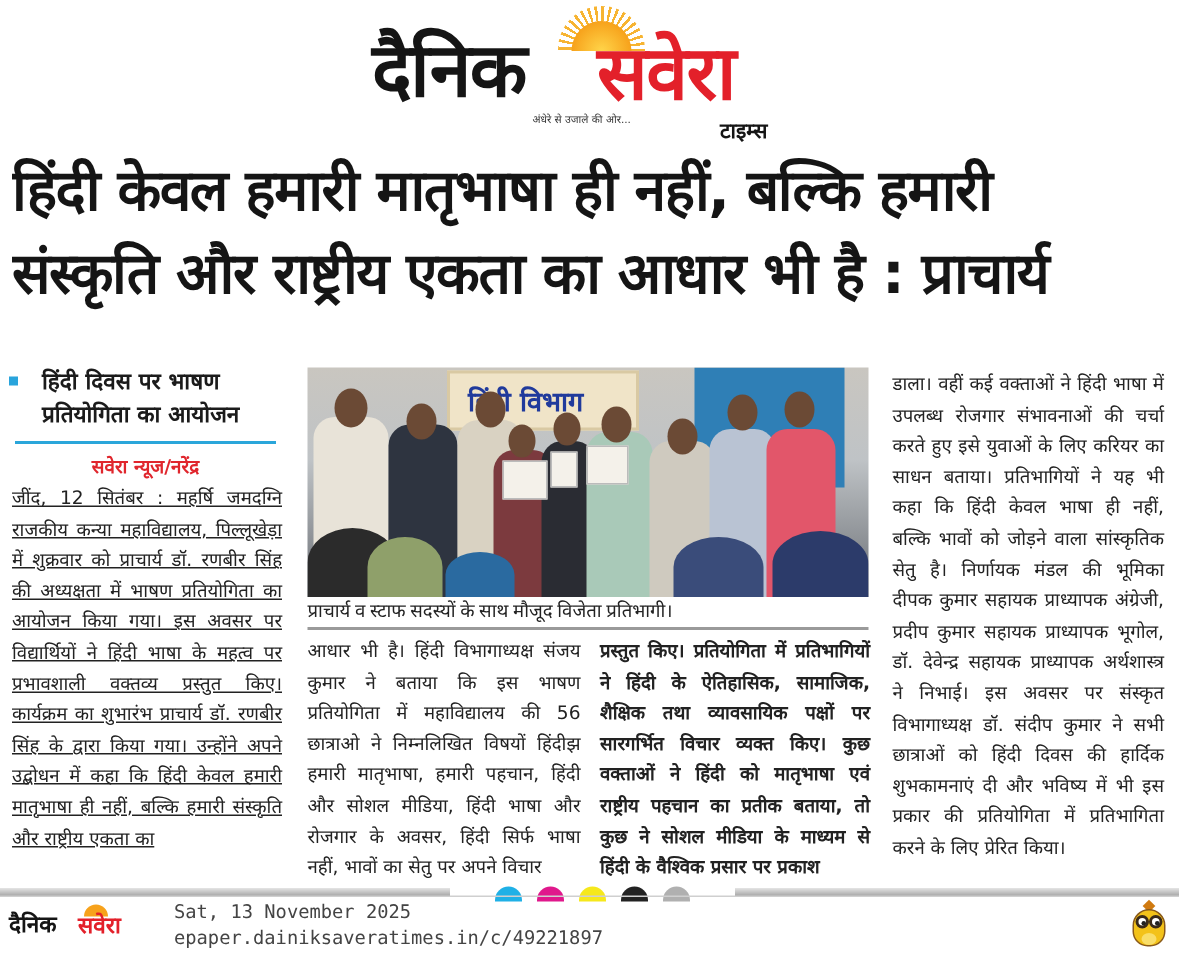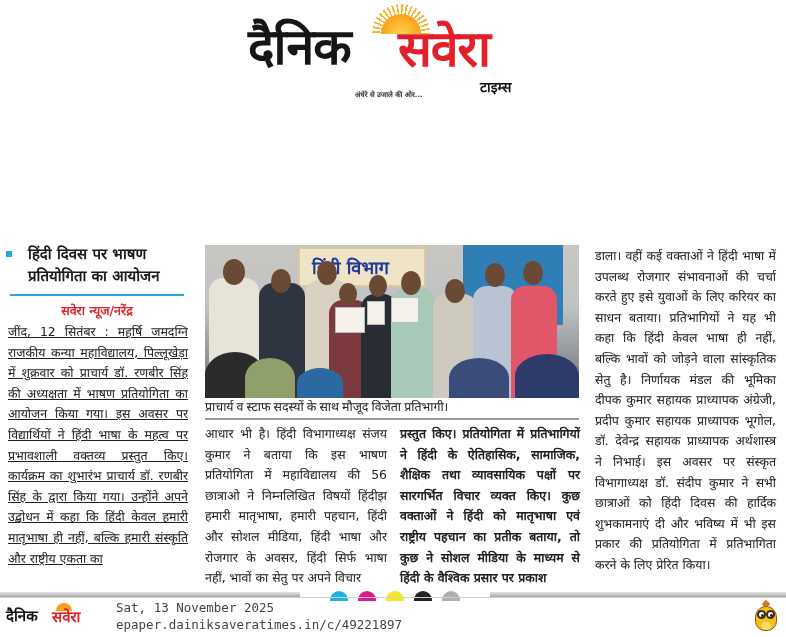--- a/index.html
+++ b/index.html
@@ -11,21 +11,21 @@
   .sun { position: absolute; left: 372px; top: 4px; width: 58px; height: 30px; overflow: hidden; }
   .sun .core { position: absolute; left: 9px; top: 10px; width: 40px; height: 40px; border-radius: 50%;
     background: radial-gradient(circle at 50% 50%, #ffd54a 0%, #f7a21b 70%, #f08a10 100%); }
   .sun .rays { position: absolute; left: 0; top: 0; width: 58px; height: 58px; border-radius: 50%;
     background: repeating-conic-gradient(from -90deg, #f7b431 0deg 4deg, transparent 4deg 10deg); }
   .logo-black { position: absolute; left: 248px; top: 22px; font-family: "DejaVu Sans", sans-serif;
     font-weight: bold; font-size: 50px; color: #151515; letter-spacing: -1px; line-height: 1; }
   .logo-red { position: absolute; left: 398px; top: 24px; font-family: "DejaVu Sans", sans-serif;
     font-weight: bold; font-size: 50px; color: #e3202a; letter-spacing: -1px; line-height: 1; }
   .logo-times { position: absolute; left: 480px; top: 77px; font-weight: bold; font-size: 14px; color: #151515; }
-  .logo-tagline { position: absolute; left: 355px; top: 90px; font-size: 7px; color: #333; font-weight: bold; }
+  .logo-tagline { position: absolute; left: 355px; top: 75px; font-size: 7px; color: #333; }
 
   
   .headline { position: absolute; left: 8px; top: 100px; width: 772px;
     font-family: "DejaVu Sans", sans-serif; font-weight: bold; color: #151515;
     font-size: 38px; line-height: 55px; letter-spacing: -1px; }
   .headline .line { display: block; white-space: nowrap; overflow: hidden; }
 
   
   .col { position: absolute; font-family: "DejaVu Sans", sans-serif; font-size: 12.4px; line-height: 20.6px;
     color: #222; text-align: justify; }
@@ -83,20 +83,22 @@
     <div class="rays"></div>
     <div class="core"></div>
   </div>
   <div class="logo-black">दैनिक</div>
   <div class="logo-red">सवेरा</div>
   <div class="logo-tagline">अंधेरे से उजाले की ओर...</div>
   <div class="logo-times">टाइम्स</div>
 </div>
 
 <div class="headline">
+  <span class="line">हिंदी केवल हमारी मातृभाषा ही नहीं, बल्कि हमारी</span>
+  <span class="line">संस्कृति और राष्ट्रीय एकता का आधार भी है : प्राचार्य</span>
 </div>
 
 <div class="sub-head">
   <div class="sub-bullet"></div>
   <div class="sub-text">हिंदी दिवस पर भाषण प्रतियोगिता का आयोजन</div>
 </div>
 <div class="sub-rule"></div>
 <div class="byline">सवेरा न्यूज/नरेंद्र</div>
 
 <div class="col col1">

